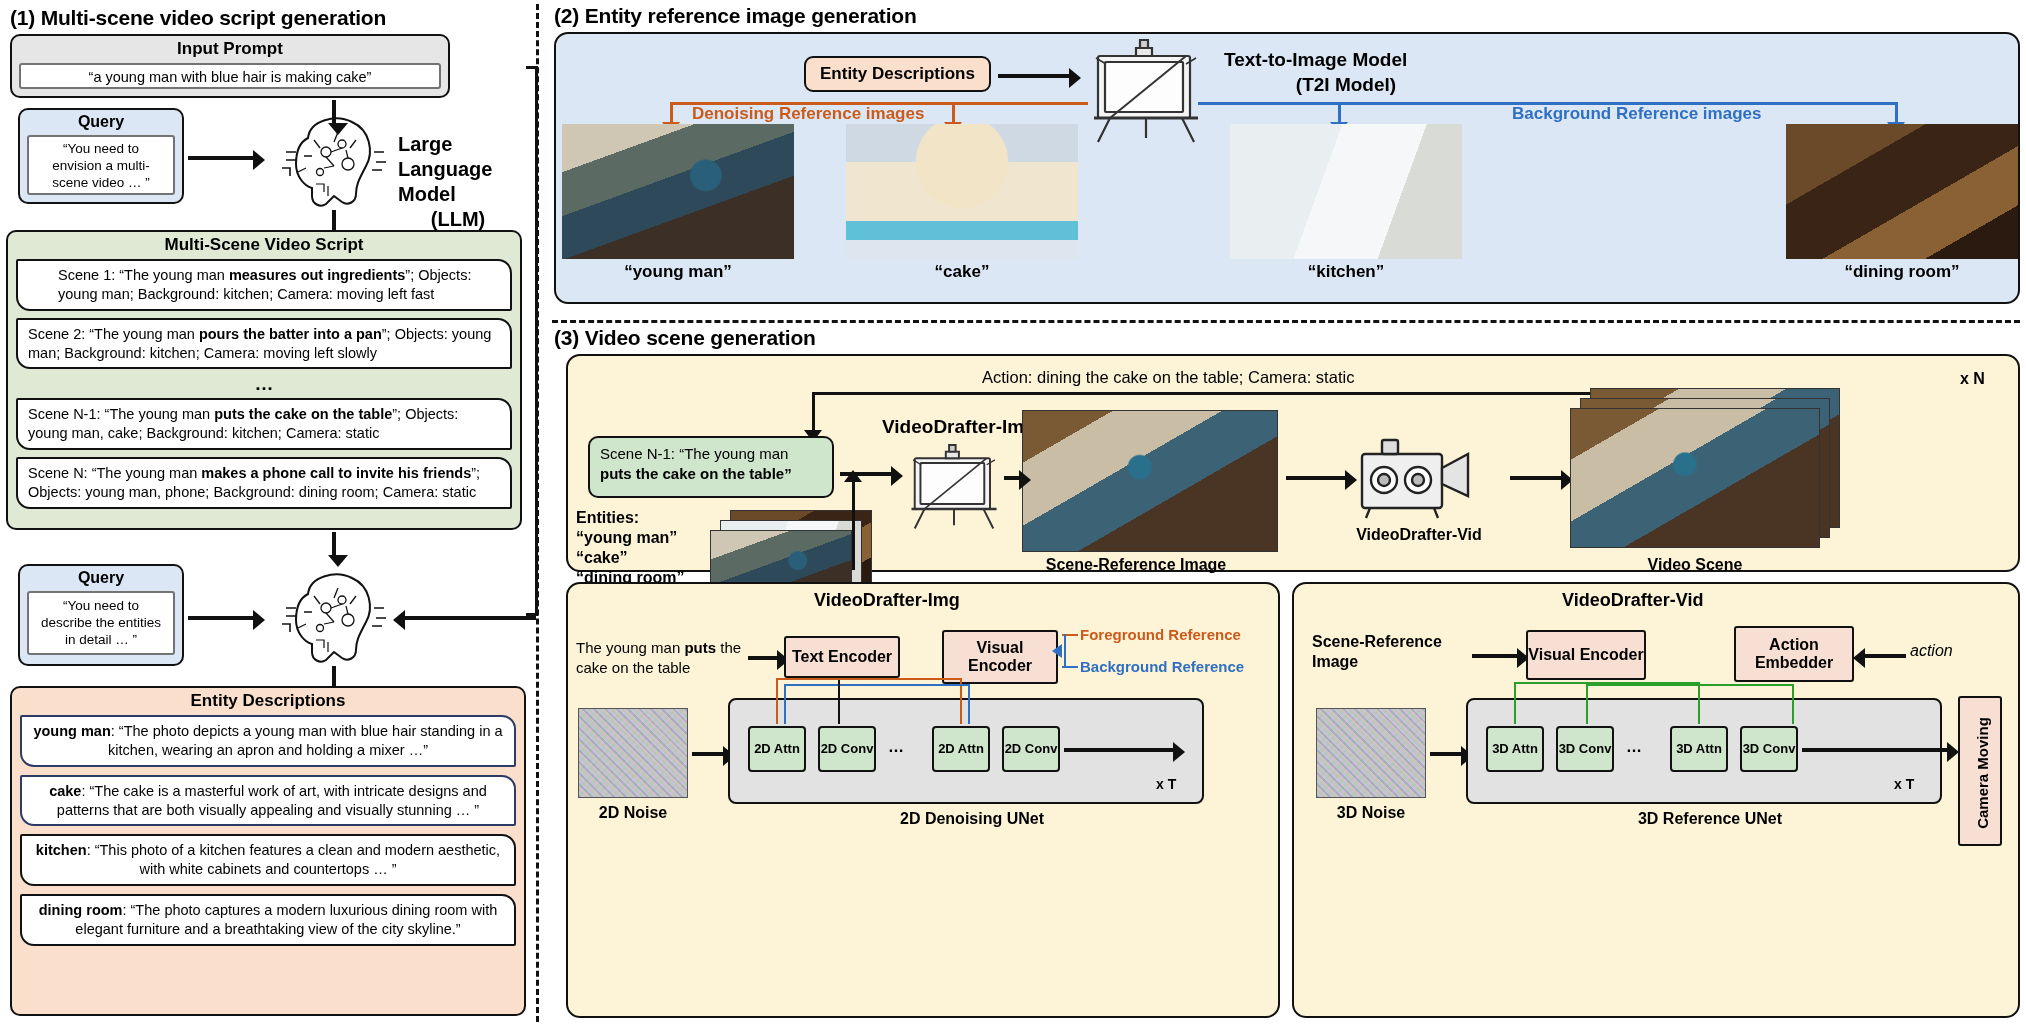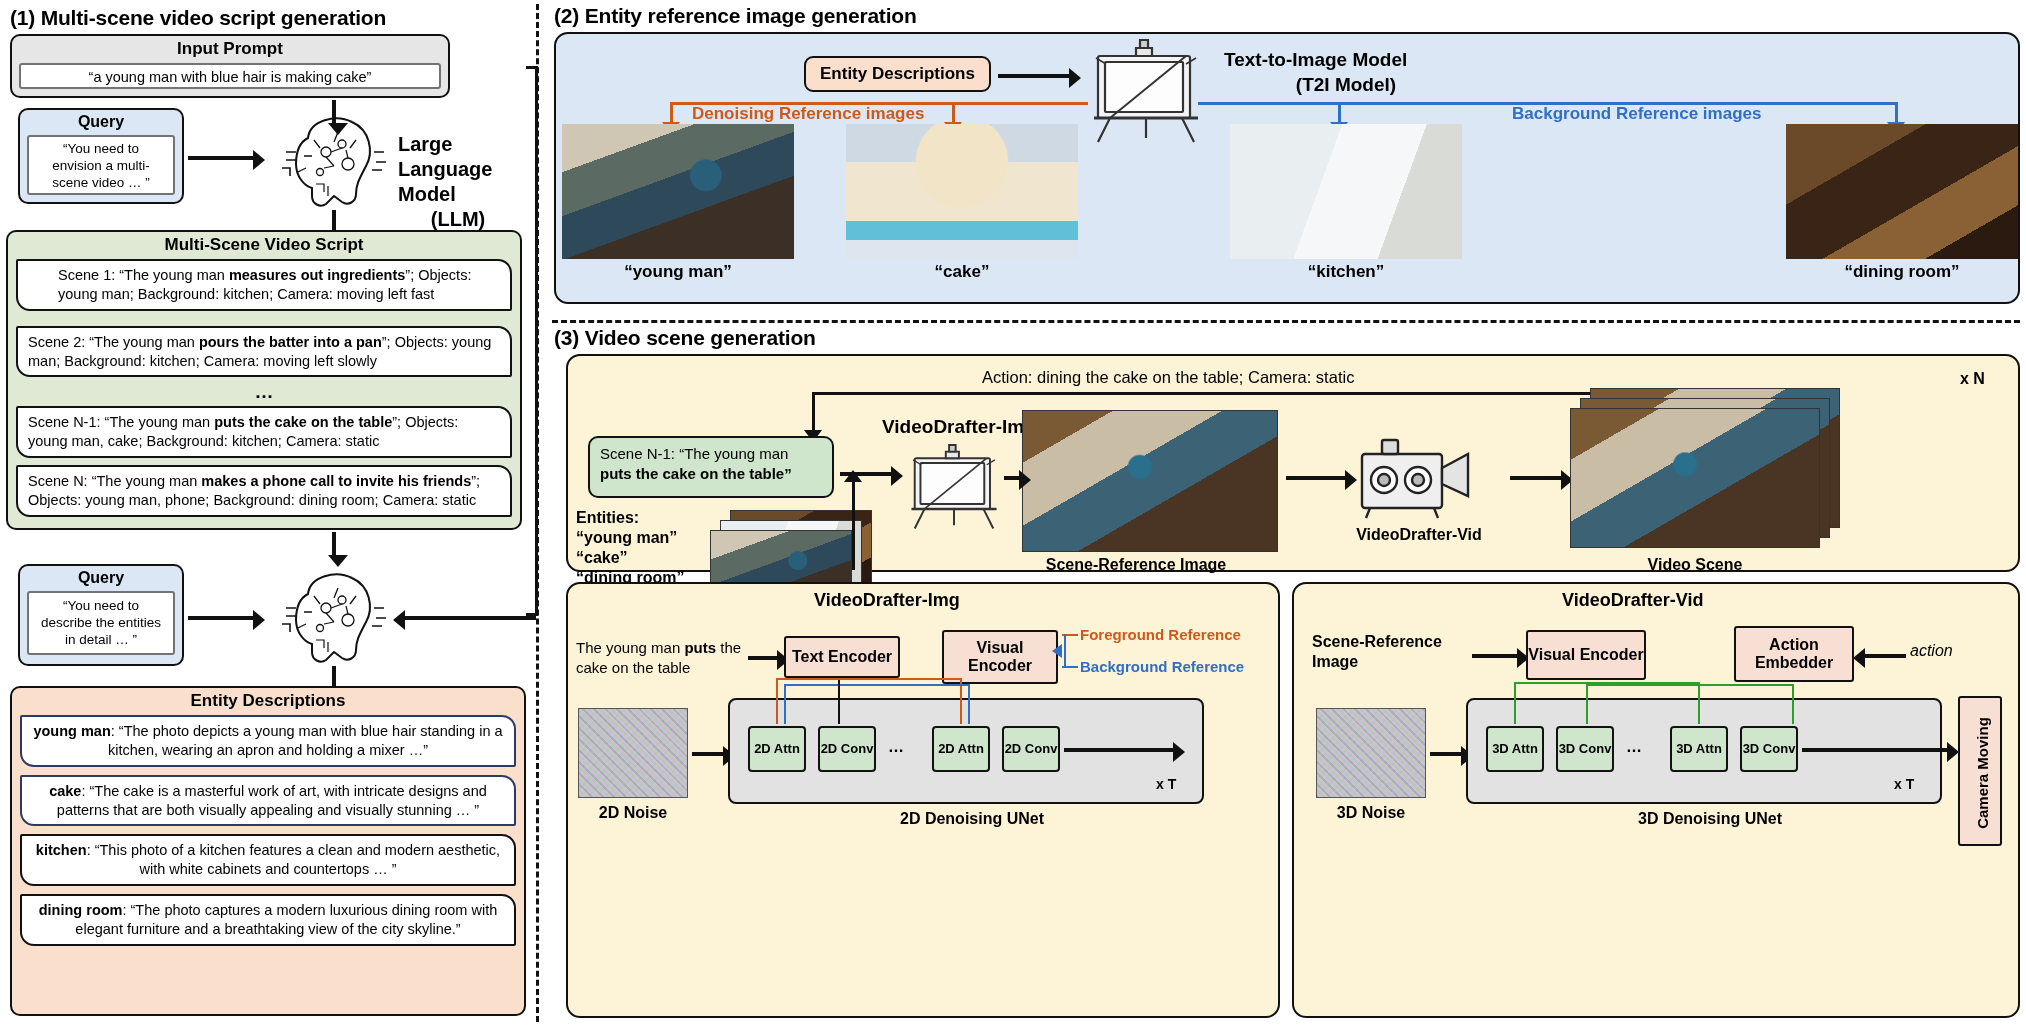--- a/index.html
+++ b/index.html
@@ -197,21 +197,21 @@
 
     <div style="position:absolute; left:392px; top:128px; width:130px; font-weight:bold; font-size:20px; line-height:1.25;">
       <div>Large Language Model</div>
       <div class="center" style="width:120px;">(LLM)</div>
     </div>
 
     <div class="arrow-v" style="left:326px; top:206px; height:22px;"></div>
 
     <div class="box-outer" style="left:0; top:226px; width:516px; height:300px; background:#dfe9d4;">
       <div class="hdr">Multi-Scene Video Script</div>
-      <div class="note" style="margin:0 8px 15px;padding-left:40px;">
+      <div class="note" style="margin:0 8px 7px;padding-left:40px;">
         <span>Scene 1: “The young man </span><span class="b">measures out ingredients</span><span>”; Objects: young man; Background: kitchen; Camera: moving left fast</span>
       </div>
       <div class="note" style="margin:0 8px 4px;">
         <span>Scene 2: “The young man </span><span class="b">pours the batter into a pan</span><span>”; Objects: young man; Background: kitchen; Camera: moving left slowly</span>
       </div>
       <div class="center b" style="font-size:19px; line-height:0.9; padding:2px 0 6px;">…</div>
       <div class="note" style="margin:0 8px 7px;">
         <span>Scene N-1: “The young man </span><span class="b">puts the cake on the table</span><span>”; Objects: young man, cake; Background: kitchen; Camera: static</span>
       </div>
       <div class="note" style="margin:0 8px 0;">
@@ -466,21 +466,21 @@
     <div class="cap sm" style="left:758px; top:478px; width:122px;">3D Noise</div>
     <div class="arrow-h" style="left:878px; top:426px; width:32px;"></div>
 
     <div class="unet" style="left:914px; top:372px; width:476px; height:106px;"></div>
     <div class="blk" style="left:934px; top:400px; width:58px; height:46px;">3D Attn</div>
     <div class="blk" style="left:1004px; top:400px; width:58px; height:46px;">3D Conv</div>
     <div style="position:absolute; left:1074px; top:412px; font-weight:bold; font-size:16px;">…</div>
     <div class="blk" style="left:1118px; top:400px; width:58px; height:46px;">3D Attn</div>
     <div class="blk" style="left:1188px; top:400px; width:58px; height:46px;">3D Conv</div>
     <div style="position:absolute; left:1342px; top:450px; font-weight:bold; font-size:14px;">x T</div>
-    <div class="cap sm" style="left:978px; top:484px; width:360px; font-size:16px;">3D Denoising UNet</div>
+    <div class="cap sm" style="left:978px; top:484px; width:360px; font-size:16px;">3D Reference UNet</div>
     <div class="arrow-h" style="left:1250px; top:422px; width:146px;"></div>
 
     <div style="position:absolute; left:962px; top:356px; width:0; height:42px; border-left:2.5px solid #2aa02a;"></div>
     <div style="position:absolute; left:1146px; top:356px; width:0; height:42px; border-left:2.5px solid #2aa02a;"></div>
     <div style="position:absolute; left:962px; top:356px; width:184px; height:0; border-top:2.5px solid #2aa02a;"></div>
     <div style="position:absolute; left:1034px; top:358px; width:0; height:40px; border-left:2.5px solid #2aa02a;"></div>
     <div style="position:absolute; left:1034px; top:358px; width:208px; height:0; border-top:2.5px solid #2aa02a;"></div>
     <div style="position:absolute; left:1240px; top:358px; width:0; height:40px; border-left:2.5px solid #2aa02a;"></div>
 
     <div style="position:absolute; left:1406px; top:370px; width:44px; height:150px; background:#f8dfd3;

